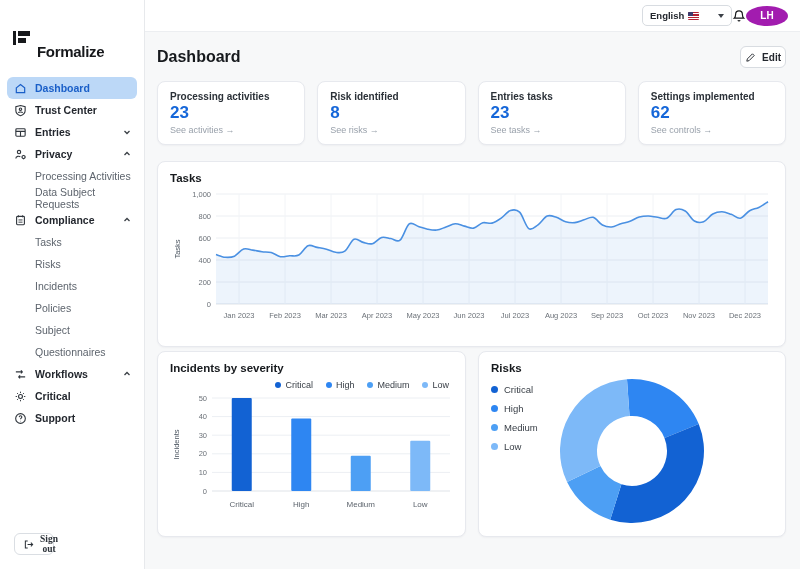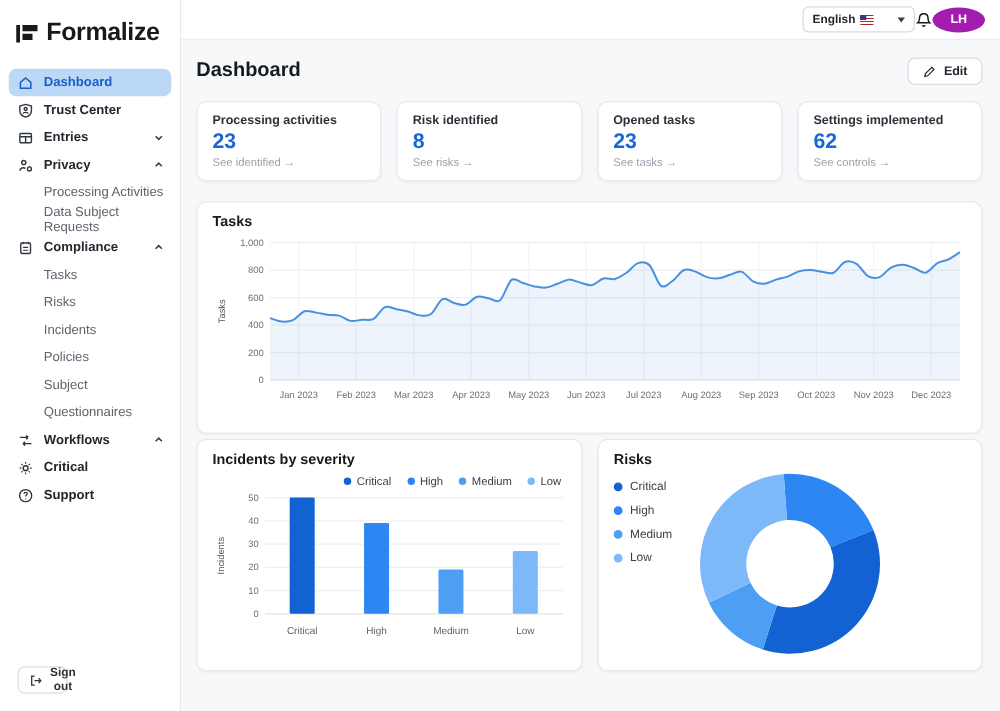--- a/index.html
+++ b/index.html
@@ -8,58 +8,58 @@
   #app { width:800px; height:569px; display:flex; }
 
   
   .sidebar { width:145px; min-width:145px; background:#fff; border-right:1px solid #e7e9ec;
     display:flex; flex-direction:column; height:100%; }
   .logo-row { display:flex; align-items:center; gap:6px; padding:15px 0 13px 13px; }
   .logo-mark { position:relative; width:18px; height:16px; }
   .logo-mark .vbar { position:absolute; left:0; top:1px; width:3px; height:14px; background:#17191c; }
   .logo-mark .tbar { position:absolute; left:5px; top:1px; width:12px; height:5px; background:#17191c; }
   .logo-mark .bbar { position:absolute; left:5px; top:8px; width:8px; height:5px; background:#17191c; }
-  .logo-text { font-size:20px; font-weight:800; color:#17191c; letter-spacing:-.3px; }
+  .logo-text { font-size:15px; font-weight:800; color:#17191c; letter-spacing:-.3px;margin-top:28px; }
   .nav { display:flex; flex-direction:column; margin-top:4px; }
   .nav-item { display:flex; align-items:center; gap:8px; height:22px; margin:0 7px;
     padding:0 6px; border-radius:6px; cursor:pointer; color:#23272e; text-decoration:none; }
   .nav-item .lbl { font-size:10.5px; font-weight:700; }
   .nav-item.active { background:#bcd8f7; color:#1a5fc8; }
   .nav-item.active .lbl { color:#1a5fc8; }
   .nav-item .ic { width:14px; height:14px; display:flex; align-items:center; justify-content:center; flex:none; }
   .nav-item .ic svg { stroke:#30363d; }
   .nav-item.active .ic svg { stroke:#1a5fc8; }
   .nav-item .chev { margin-left:auto; display:flex; }
   .sub-item { display:flex; align-items:center; height:22px; margin:0 7px; padding-left:28px;
     font-size:10.5px; color:#5d646d; cursor:pointer; border-radius:6px; }
   .sidebar-spacer { flex:1; }
   .signout-btn { display:inline-flex; align-items:center; gap:6px; margin:0 0 14px 14px;
     width:40px; height:22px; padding:0 8px; background:#fff; border:1px solid #dadee3;
-    border-radius:6px; font-size:9.5px; font-weight:700; color:#2b3138; cursor:pointer; }
+    border-radius:6px; font-size:9.5px; font-weight:700; color:#2b3138; cursor:pointer;font-family:Liberation Serif, serif; }
 
   
   .main { flex:1; display:flex; flex-direction:column; background:#f7f8f9; min-width:0; }
   .topbar { height:32px; background:#fff; border-bottom:1px solid #eceef1; display:flex;
     align-items:center; justify-content:flex-end; padding-right:12px; }
   .lang-select { display:flex; align-items:center; width:90px; height:21px; background:#fff;
     border:1px solid #d8dce1; border-radius:5px; padding:0 7px; cursor:pointer; }
   .lang-select .txt { font-size:9.5px; font-weight:700; color:#23272e; }
   .flag { position:relative; width:11px; height:8px; margin-left:4px; border-radius:1px; overflow:hidden;
     background:repeating-linear-gradient(#b22234 0 1.2px,#fff 1.2px 2.4px); flex:none; }
   .flag i { position:absolute; left:0; top:0; width:5px; height:4px; background:#3c3b6e; }
   .caret-down { width:0; height:0; border-left:3.5px solid transparent; border-right:3.5px solid transparent;
     border-top:4px solid #3c4148; margin-left:auto; }
   .bell { display:flex; cursor:pointer; }
   .avatar { width:42px; height:20px; border-radius:50%; background:#a21caf; color:#fff;
     font-size:10px; font-weight:700; display:flex; align-items:center; justify-content:center; cursor:pointer; }
 
   .content { flex:1; padding:14px 14px 12px 12px; display:flex; flex-direction:column; min-height:0; }
   .page-head { display:flex; align-items:center; justify-content:space-between; }
   .page-title { font-size:16px; font-weight:800; color:#16191d; }
-  .edit-btn { display:inline-flex; align-items:center; gap:6px; height:22px; padding:0 11px;
+  .edit-btn { display:inline-flex; align-items:center; gap:6px; height:22px; padding:0 4px;
     background:#fff; border:1px solid #d8dce1; border-radius:6px; font-size:10px; font-weight:700;
     color:#23272e; cursor:pointer; }
 
   .card { background:#fff; border:1px solid #e7e9ee; border-radius:8px;
     box-shadow:0 1px 2px rgba(23,32,51,.04); }
 
   .stats-row { display:flex; gap:12px; margin-top:13px; }
   .stat-card { flex:1; height:64px; padding:9px 12px; display:flex; flex-direction:column; }
   .stat-label { font-size:10px; font-weight:700; color:#2b3138; }
   .stat-value { font-size:17px; font-weight:800; color:#1667d9; margin-top:1px; }
@@ -237,29 +237,29 @@
               </svg>
             </span>
           <span>Edit</span>
         </button>
       </div>
 
       <div class="stats-row">
         <div class="card stat-card">
           <div class="stat-label">Processing activities</div>
           <div class="stat-value">23</div>
-          <a class="stat-link">See identified →</a>
+          <a class="stat-link">See activities →</a>
         </div>
         <div class="card stat-card">
           <div class="stat-label">Risk identified</div>
           <div class="stat-value">8</div>
           <a class="stat-link">See risks →</a>
         </div>
         <div class="card stat-card">
-          <div class="stat-label">Opened tasks</div>
+          <div class="stat-label">Entries tasks</div>
           <div class="stat-value">23</div>
           <a class="stat-link">See tasks →</a>
         </div>
         <div class="card stat-card">
           <div class="stat-label">Settings implemented</div>
           <div class="stat-value">62</div>
           <a class="stat-link">See controls →</a>
         </div>
       </div>
 

